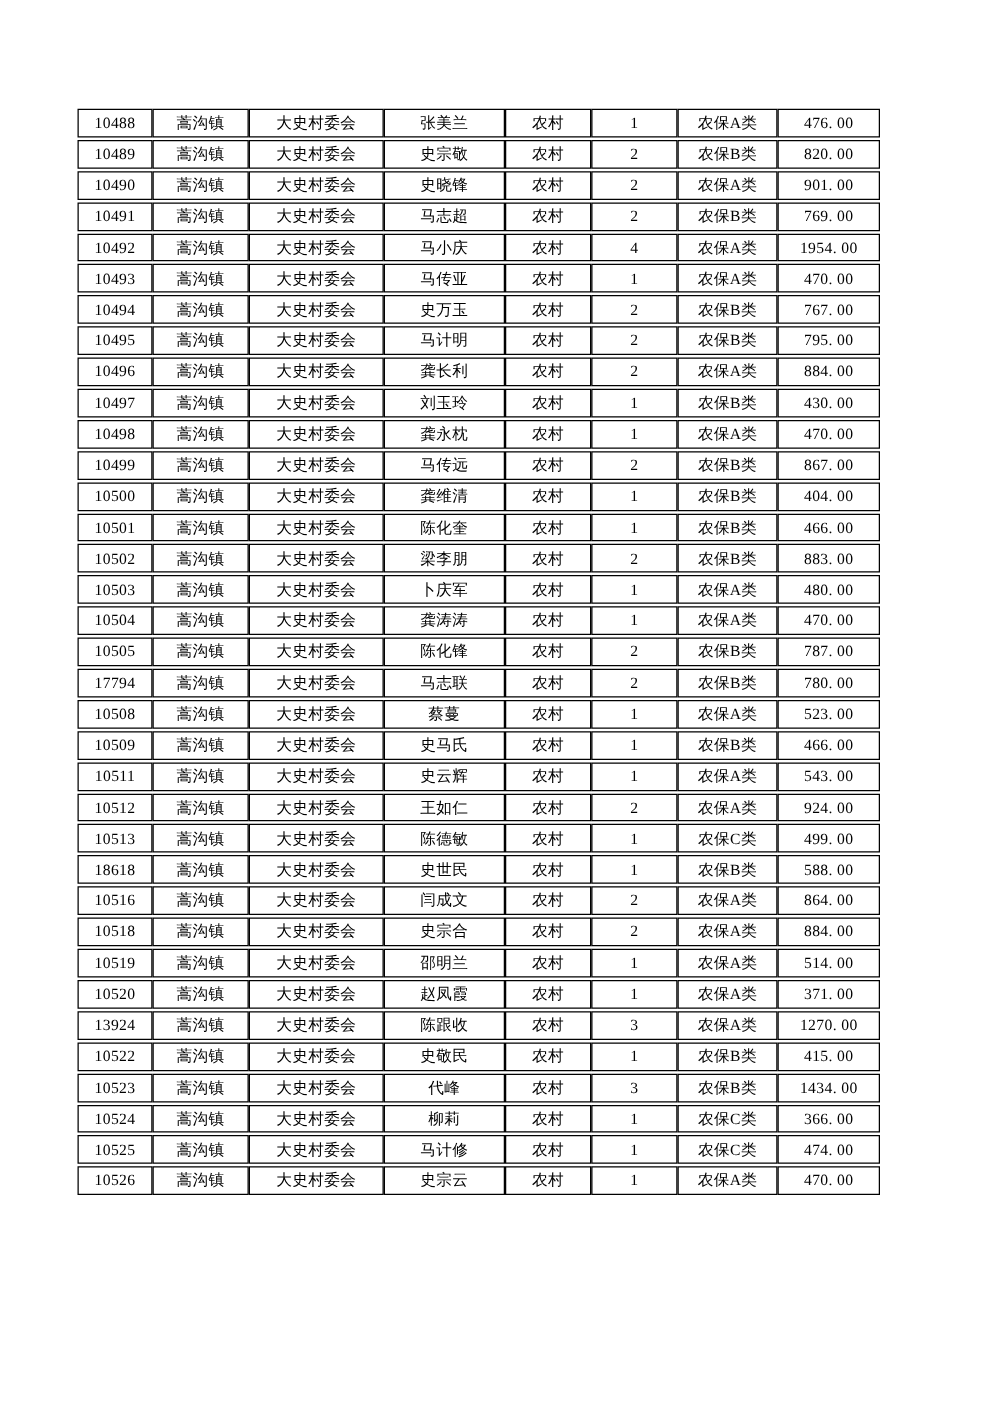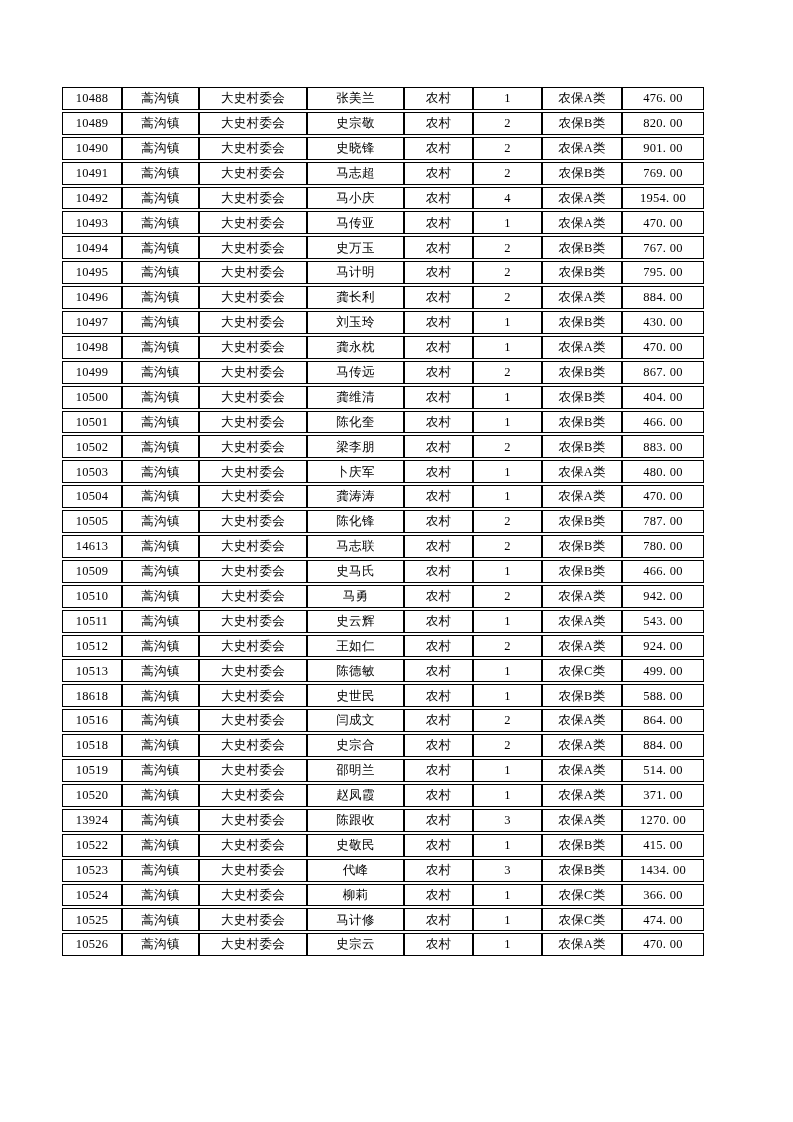--- a/index.html
+++ b/index.html
@@ -233,48 +233,48 @@
           <td>10505</td>
           <td>蒿沟镇</td>
           <td>大史村委会</td>
           <td>陈化锋</td>
           <td>农村</td>
           <td>2</td>
           <td>农保B类</td>
           <td>787. 00</td>
         </tr>
         <tr>
-          <td>14613</td>
+          <td>17794</td>
           <td>蒿沟镇</td>
           <td>大史村委会</td>
           <td>马志联</td>
           <td>农村</td>
           <td>2</td>
           <td>农保B类</td>
           <td>780. 00</td>
         </tr>
         <tr>
+          <td>10508</td>
+          <td>蒿沟镇</td>
+          <td>大史村委会</td>
+          <td>蔡蔓</td>
+          <td>农村</td>
+          <td>1</td>
+          <td>农保A类</td>
+          <td>523. 00</td>
+        </tr>
+        <tr>
           <td>10509</td>
           <td>蒿沟镇</td>
           <td>大史村委会</td>
           <td>史马氏</td>
           <td>农村</td>
           <td>1</td>
           <td>农保B类</td>
           <td>466. 00</td>
-        </tr>
-        <tr>
-          <td>10510</td>
-          <td>蒿沟镇</td>
-          <td>大史村委会</td>
-          <td>马勇</td>
-          <td>农村</td>
-          <td>2</td>
-          <td>农保A类</td>
-          <td>942. 00</td>
         </tr>
         <tr>
           <td>10511</td>
           <td>蒿沟镇</td>
           <td>大史村委会</td>
           <td>史云辉</td>
           <td>农村</td>
           <td>1</td>
           <td>农保A类</td>
           <td>543. 00</td>

